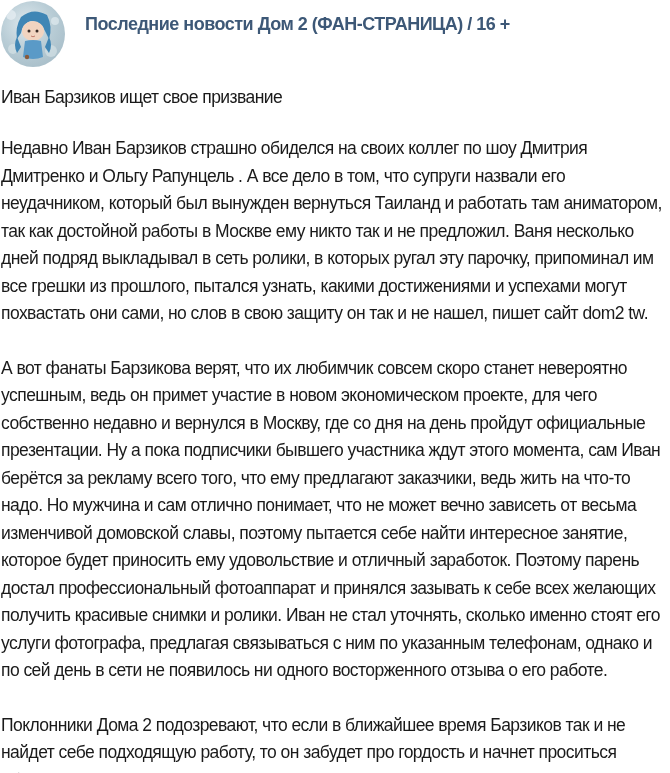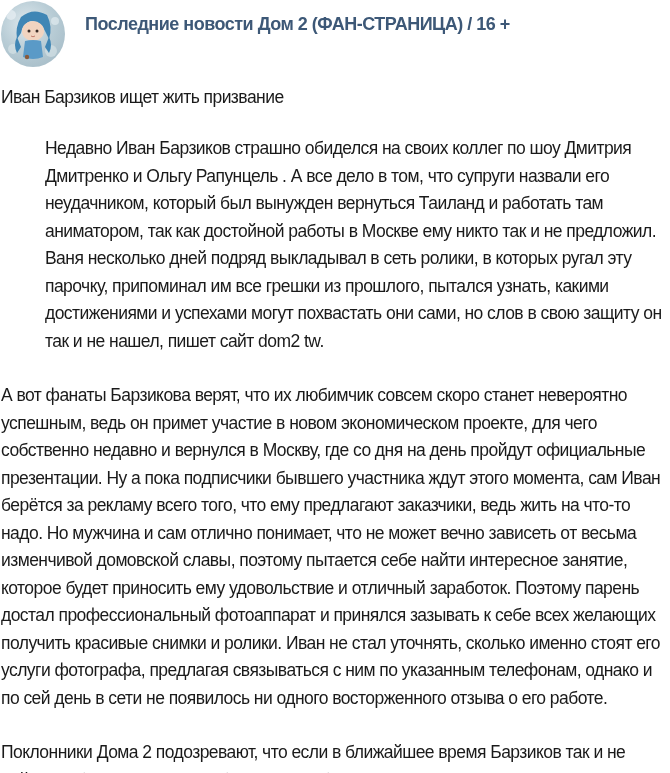--- a/index.html
+++ b/index.html
@@ -58,21 +58,21 @@
       color: #1a1a1a;
       font-weight: normal;
     }
     .paragraph {
       font-size: 17.5px;
       line-height: 27.5px;
       margin: 0;
       letter-spacing: -0.55px;
       color: #1a1a1a;
     }
-    .p1 { margin-top: 24px; padding-left: 44px; }
+    .p1 { margin-top: 24px; }
     .p2 { margin-top: 27px; }
     .p3 { margin-top: 27px; }
   </style>
 </head>
 <body>
 
 <div class="post-header">
   <div class="avatar">
     <svg width="64" height="66" viewBox="0 0 64 66">
       <circle cx="10" cy="14" r="5" fill="#e8f0f3" opacity="0.7"></circle>
@@ -87,17 +87,17 @@
       <circle cx="36" cy="30" r="1.5" fill="#3a2b25"></circle>
       <path d="M30 35 Q32 36.5 34 35" stroke="#c07a6a" stroke-width="1" fill="none"></path>
       <path d="M24 40 Q32 38 40 40 L42 56 Q32 60 22 56 Z" fill="#5a9ac7"></path>
       <circle cx="26" cy="56" r="2.2" fill="#8a5a3a"></circle>
     </svg>
   </div>
   <div class="group-name">Последние новости Дом 2 (ФАН-СТРАНИЦА) / 16 +</div>
 </div>
 
 <div class="post-body">
-  <p class="post-title">Иван Барзиков ищет жить призвание</p>
+  <p class="post-title">Иван Барзиков ищет свое призвание</p>
   <p class="paragraph p1">Недавно Иван Барзиков страшно обиделся на своих коллег по шоу Дмитрия Дмитренко и Ольгу Рапунцель . А все дело в том, что супруги назвали его неудачником, который был вынужден вернуться Таиланд и работать там аниматором, так как достойной работы в Москве ему никто так и не предложил. Ваня несколько дней подряд выкладывал в сеть ролики, в которых ругал эту парочку, припоминал им все грешки из прошлого, пытался узнать, какими достижениями и успехами могут похвастать они сами, но слов в свою защиту он так и не нашел, пишет сайт dom2 tw.</p>
   <p class="paragraph p2">А вот фанаты Барзикова верят, что их любимчик совсем скоро станет невероятно успешным, ведь он примет участие в новом экономическом проекте, для чего собственно недавно и вернулся в Москву, где со дня на день пройдут официальные презентации. Ну а пока подписчики бывшего участника ждут этого момента, сам Иван берётся за рекламу всего того, что ему предлагают заказчики, ведь жить на что-то надо. Но мужчина и сам отлично понимает, что не может вечно зависеть от весьма изменчивой домовской славы, поэтому пытается себе найти интересное занятие, которое будет приносить ему удовольствие и отличный заработок. Поэтому парень достал профессиональный фотоаппарат и принялся зазывать к себе всех желающих получить красивые снимки и ролики. Иван не стал уточнять, сколько именно стоят его услуги фотографа, предлагая связываться с ним по указанным телефонам, однако и по сей день в сети не появилось ни одного восторженного отзыва о его работе.</p>
   <p class="paragraph p3">Поклонники Дома 2 подозревают, что если в ближайшее время Барзиков так и не найдет себе подходящую работу, то он забудет про гордость и начнет проситься обратно на шоу, от участия в котором отказался несколько месяцев назад.</p>
 </div>
 
 </body></html>

